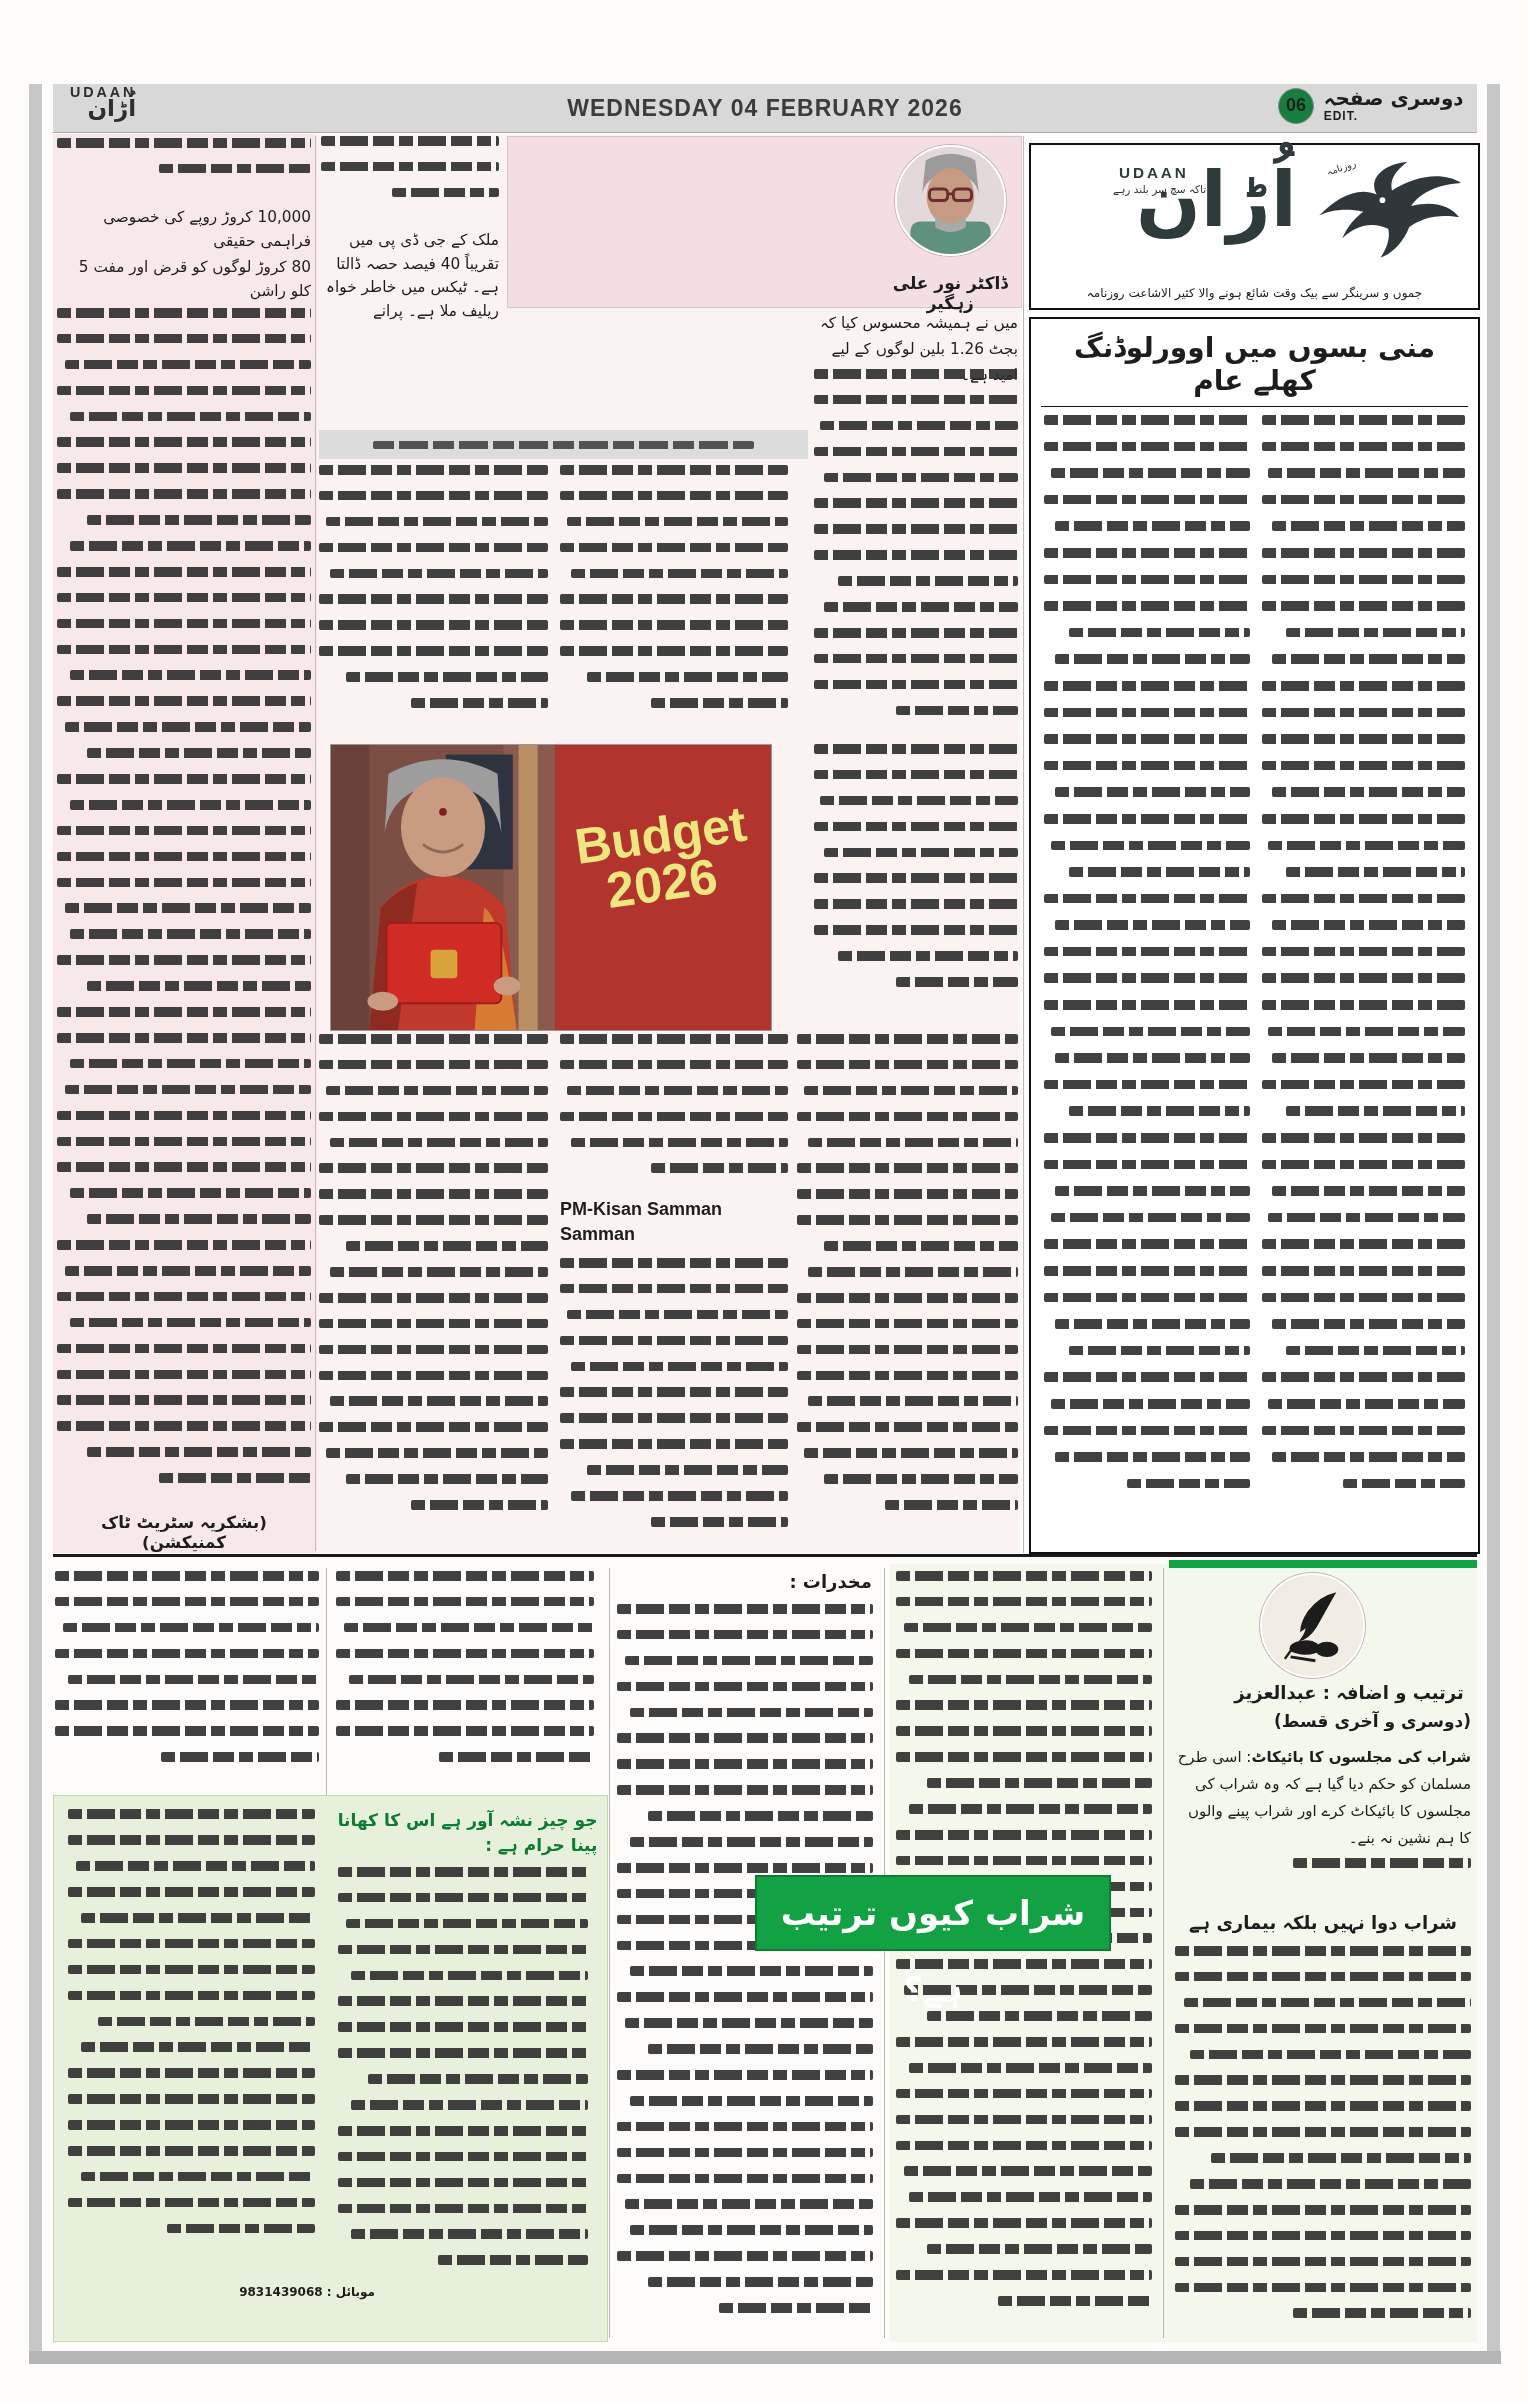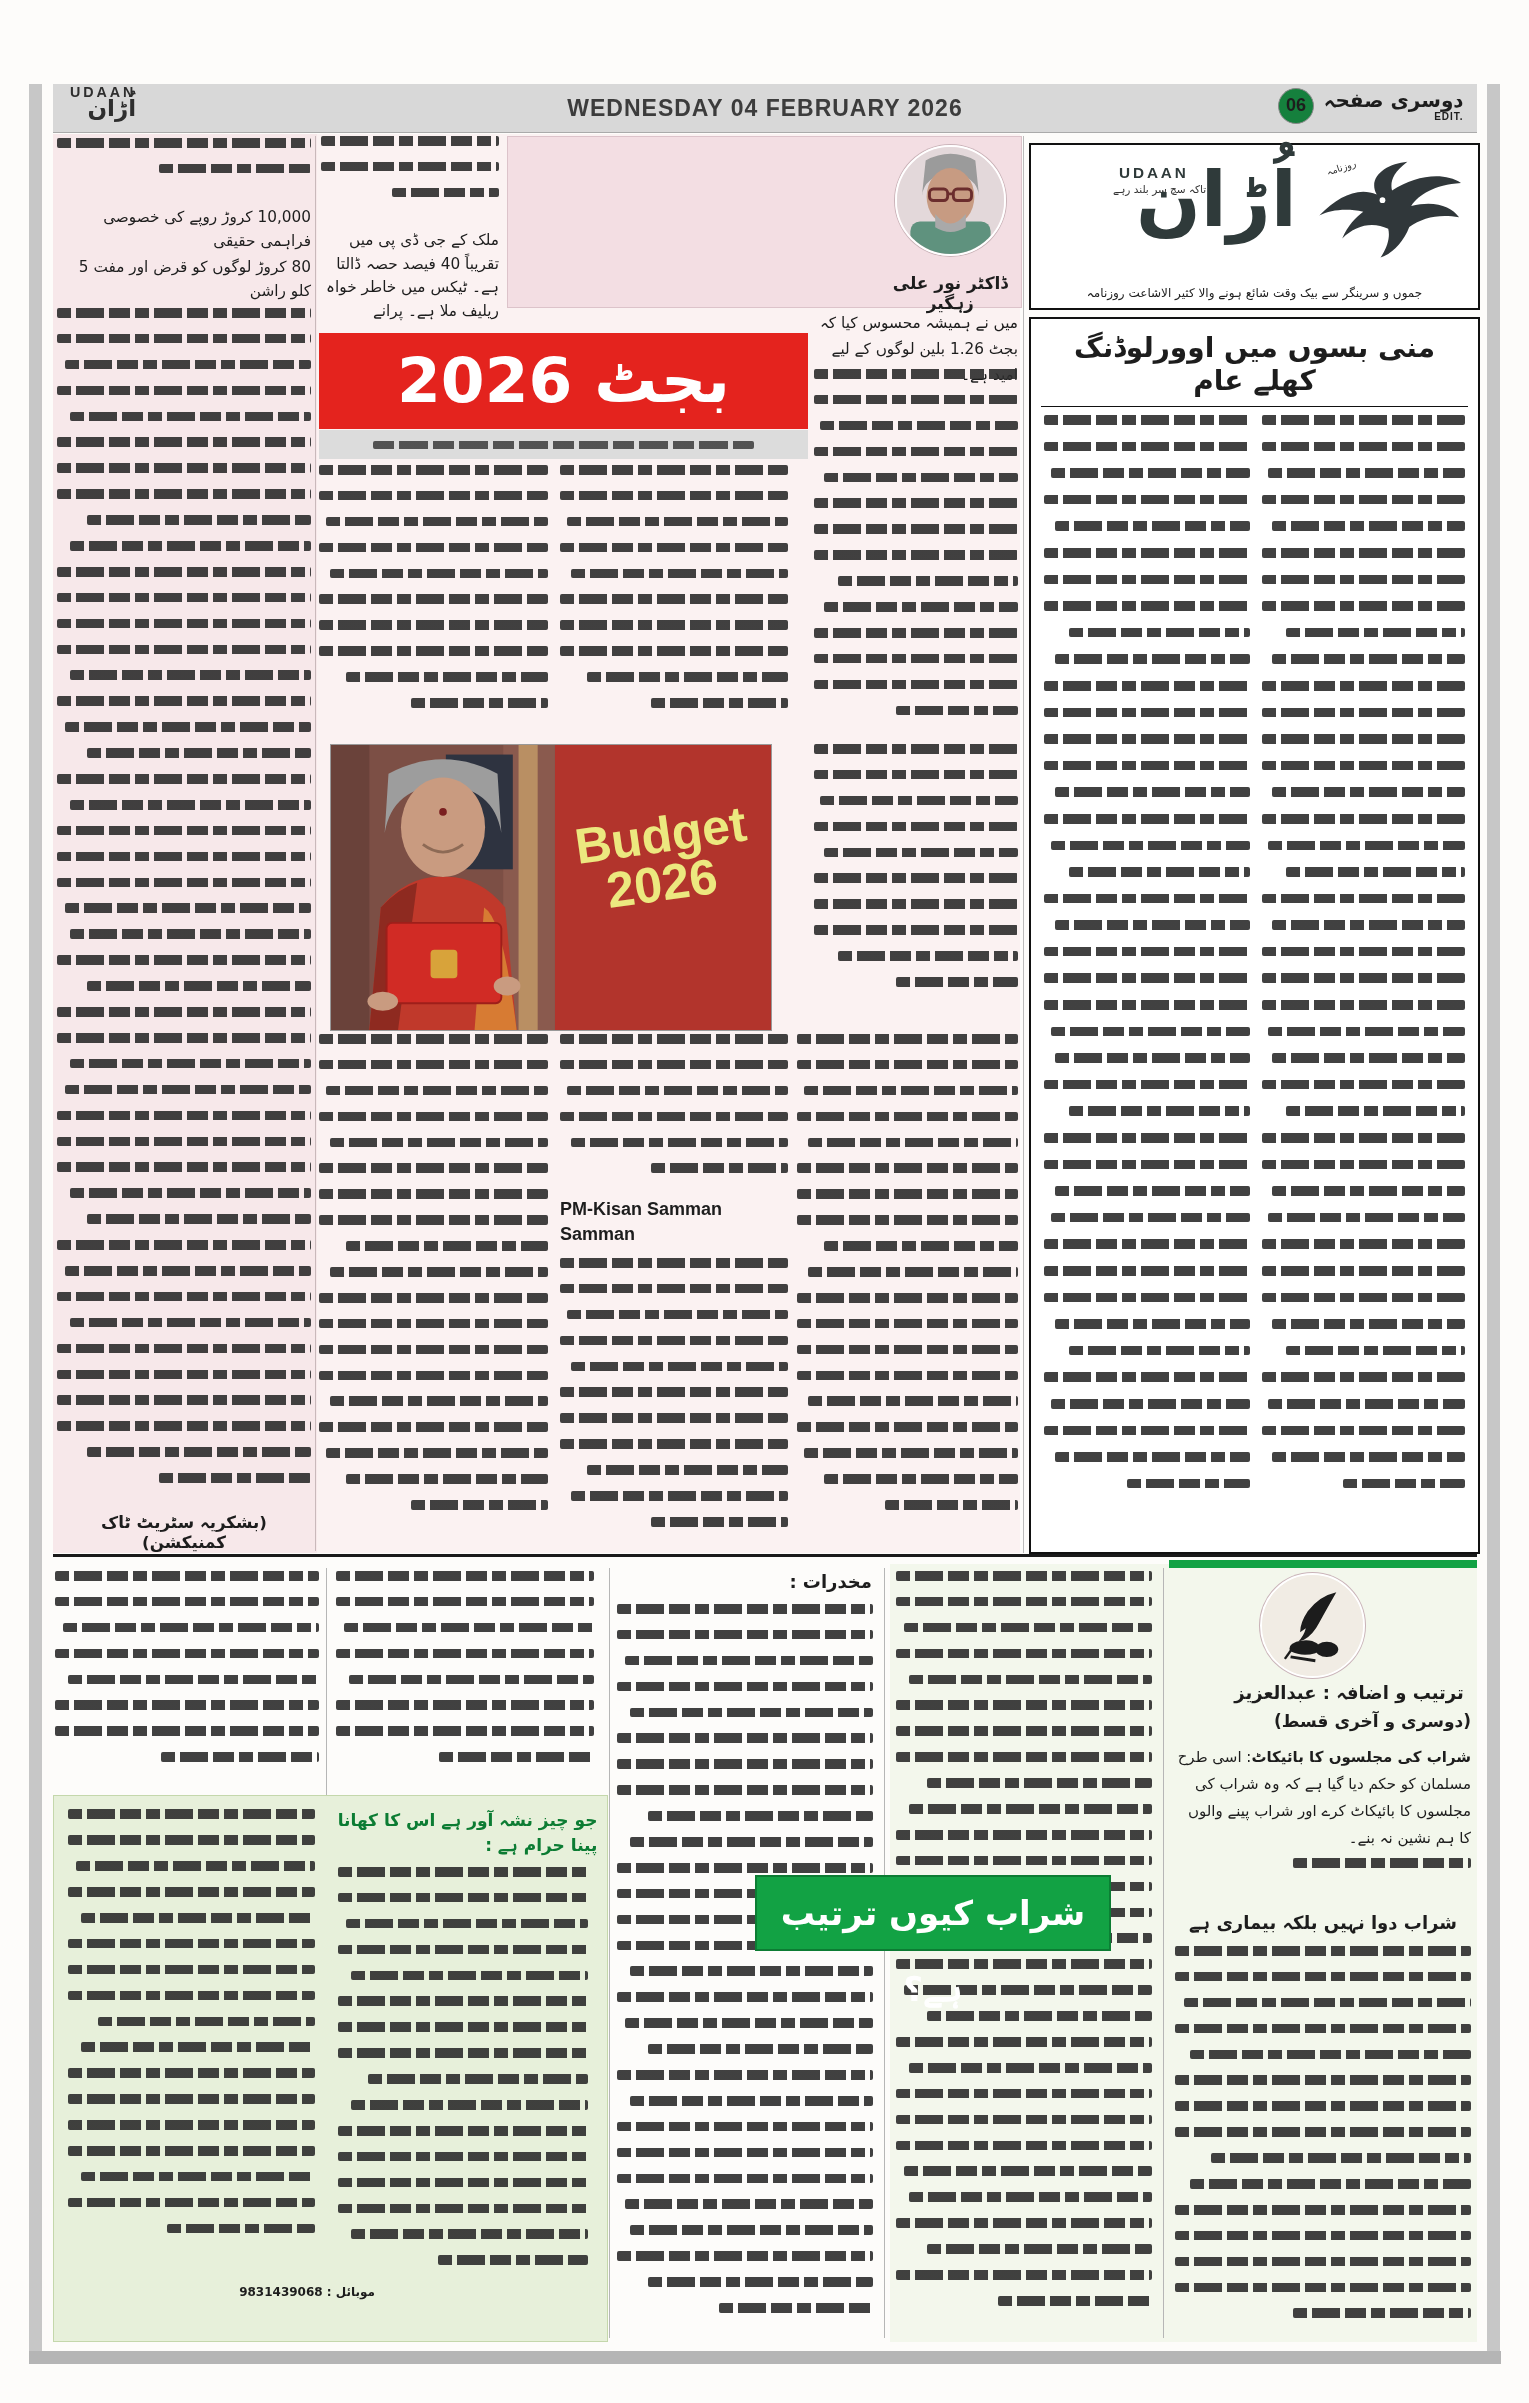--- a/index.html
+++ b/index.html
@@ -17,21 +17,21 @@
   
   .hdr{background:#d8d8d8;display:flex;align-items:center;border-bottom:1px solid #aaa;}
   .hdr-logo{position:absolute;left:17px;top:1px;line-height:1;}
   .hdr-logo .l1{font-family:"Liberation Sans",sans-serif;font-weight:bold;font-size:14.3px;letter-spacing:2.9px;color:#2e2e2e;}
   .hdr-logo .l2{font-size:23px;font-weight:bold;color:#2e2e2e;margin-top:-1.9px;}
   .hdr-date{flex:1;text-align:center;font-weight:bold;font-size:23px;letter-spacing:1px;color:#3c3c3c;}
   .hdr-right{position:absolute;right:13.4px;top:3.8px;display:flex;align-items:center;gap:9.6px;}
   .pg-circle{width:34px;height:34px;border-radius:50%;background:#15803d;border:1px solid #888;
              display:flex;align-items:center;justify-content:center;font-weight:bold;font-size:18px;}
   .hdr-sec .u{font-size:20px;font-weight:bold;line-height:1.05;}
-  .hdr-sec .e{font-size:10px;font-weight:bold;text-align:right;letter-spacing:1px;}
+  .hdr-sec .e{font-size:12px;font-weight:bold;text-align:left;letter-spacing:1px;}
 
   
   .mast{border:2.9px solid #111;background:#fff;}
   .mast-latin{position:absolute;left:88px;top:19px;font-weight:bold;font-size:15.3px;letter-spacing:2.9px;color:#2f3a3a;}
   .mast-tag{position:absolute;left:82px;top:38px;font-size:10.5px;color:#333;}
   .mast-title{position:absolute;left:105px;top:17px;font-size:76px;font-weight:bold;color:#2f3a3a;line-height:1;}
   .mast-daily{position:absolute;right:122px;top:17px;font-size:9.6px;color:#333;transform:rotate(-18deg);}
   .mast-sub{position:absolute;left:0;right:0;bottom:7.6px;font-size:12px;color:#222;text-align:center;}
 
   
@@ -229,21 +229,20 @@
     <div class="abs author rtl ctr" style="right:5.7px;top:136px;width:130px;">ڈاکٹر نور علی زہگیر</div>
   </div>
 
   <div class="fill abs" style="left:321px;top:136px;width:178px;height:88px;">
       <div class="tl" style="width:100%;margin-bottom:16.3px"></div>
       <div class="tl" style="width:100%;margin-bottom:16.3px"></div>
       <div class="tl" style="width:60%;margin-bottom:16.3px"></div>
     </div>
   <div class="abs frag rtl" style="left:321px;top:229px;width:178px;">ملک کے جی ڈی پی میں تقریباً 40 فیصد حصہ ڈالتا ہے۔ ٹیکس میں خاطر خواہ ریلیف ملا ہے۔ پرانے</div>
 
-  <div class="abs redhead rtl" style="left:319px;top:333px;width:489px;height:96px;">بجٹ 2026</div>
   <div class="abs graystrip" style="left:319px;top:430px;width:489px;height:29px;">
     <div class="tl-static" style="width:78%;margin:10.5px auto 0 auto;"></div>
   </div>
 
   <div class="abs bodyline rtl" style="left:814px;top:310px;width:204px;">میں نے ہمیشہ محسوس کیا کہ بجٹ 1.26 بلین لوگوں کے لیے امید ہے۔</div>
   <div class="fill abs" style="left:814px;top:369px;width:204px;height:369px;">
       <div class="tl" style="width:100%;margin-bottom:16.3px"></div>
       <div class="tl" style="width:100%;margin-bottom:16.3px"></div>
       <div class="tl" style="width:97%;margin-bottom:16.3px"></div>
       <div class="tl" style="width:100%;margin-bottom:16.3px"></div>

